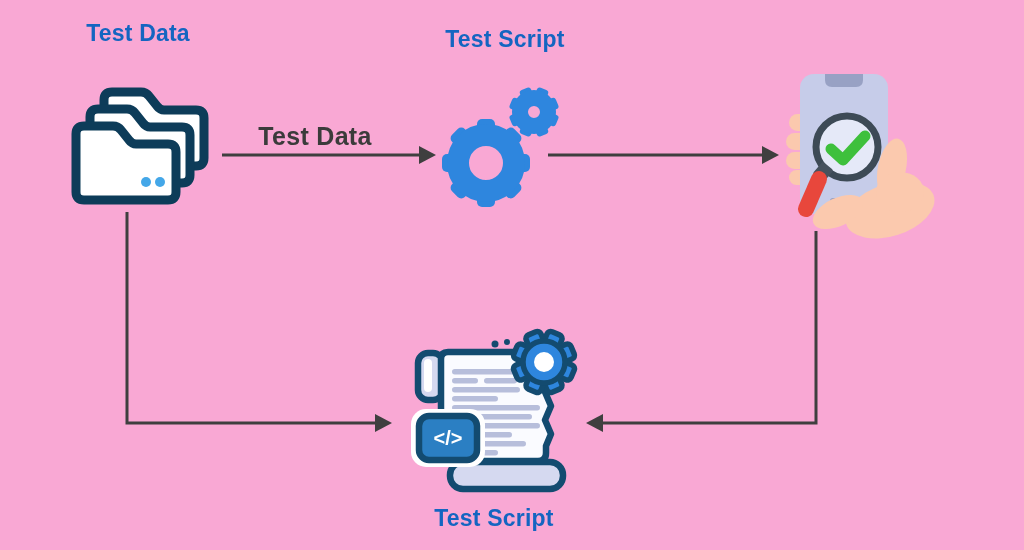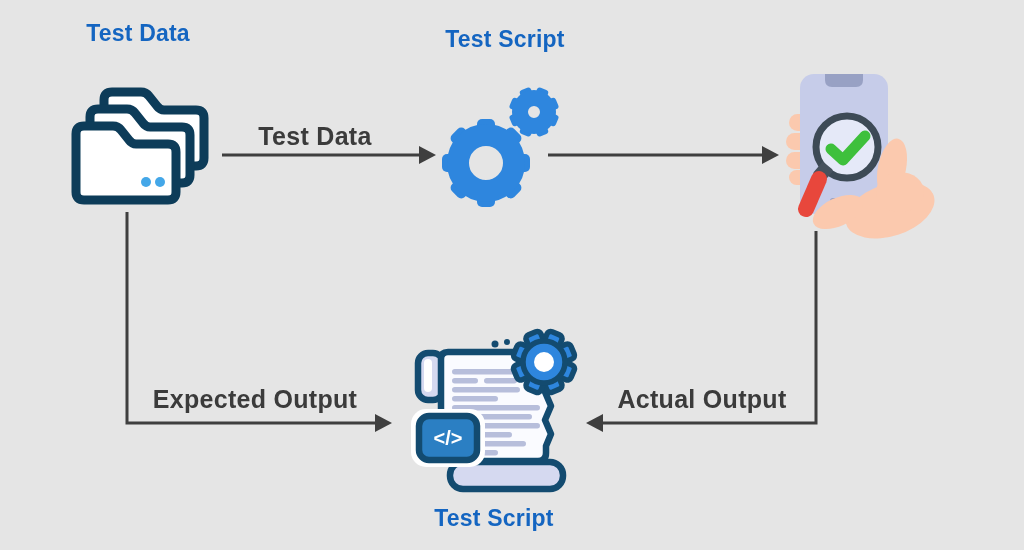--- a/index.html
+++ b/index.html
@@ -1,17 +1,17 @@
 <!DOCTYPE html>
 <html><head>
 <meta charset="utf-8">
 <style>
   html,body{margin:0;padding:0;background:#ffffff;}
   #canvas{
-    position:relative;width:1024px;height:550px;background:#e5e5e5;
+    position:relative;width:1024px;height:550px;background:#f9a8d4;
     overflow:hidden;font-family:"Liberation Sans",sans-serif;
   }
   .node-title{
     position:absolute;color:#1465c1;font-weight:700;text-align:center;
     letter-spacing:.2px;
   }
   .edge-label{
     position:absolute;color:#3b3b3b;font-weight:600;text-align:center;
     font-size:25px;letter-spacing:.3px;
   }
@@ -36,22 +36,20 @@
       <polygon points="375,414 392,423 375,432"></polygon>
       <polygon points="603,414 586,423 603,432"></polygon>
     </g>
   </svg>
 
   <div class="node-title" style="left:48px;top:20px;width:180px;font-size:23px">Test Data</div>
   <div class="node-title" style="left:415px;top:26px;width:180px;font-size:23px">Test Script</div>
   <div class="node-title" style="left:404px;top:505px;width:180px;font-size:23px">Test Script</div>
 
   <div class="edge-label" style="left:225px;top:122px;width:180px">Test Data</div>
-  <div class="edge-label" style="left:125px;top:385px;width:260px">Expected Output</div>
-  <div class="edge-label" style="left:572px;top:385px;width:260px">Actual Output</div>
 
   <svg style="left:70px;top:78px" width="150" height="130" viewBox="0 0 150 130">
     <defs>
       <path id="folderShape" d="M64,22 L96,22 Q104,22 104,30 L104,70 Q104,78 96,78 L12,78 Q4,78 4,70 L4,12 Q4,4 12,4 L41,4 Q46,4 49,8 L57,18 Q60,22 64,22 Z"></path>
     </defs>
     <g fill="#ffffff" stroke="#0d3c59" stroke-width="9" stroke-linejoin="round">
       <use href="#folderShape" x="30" y="10"></use>
       <use href="#folderShape" x="16" y="27"></use>
       <use href="#folderShape" x="2" y="44"></use>
     </g>

